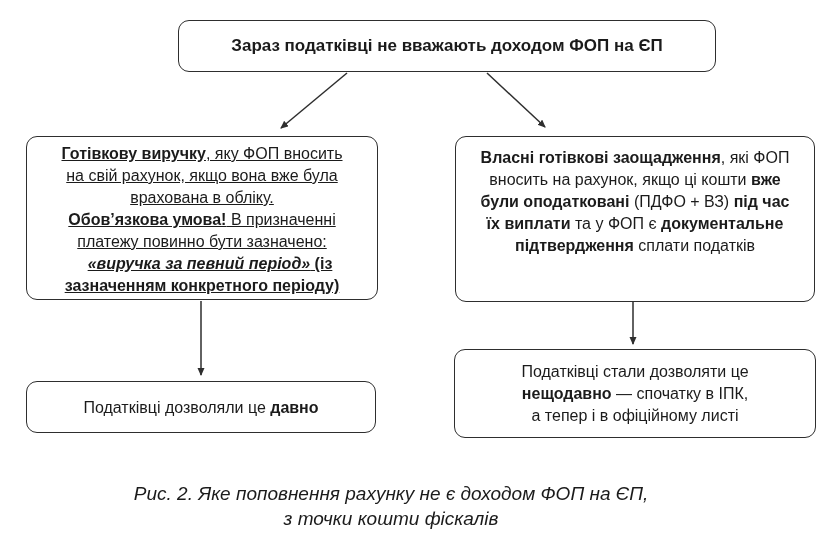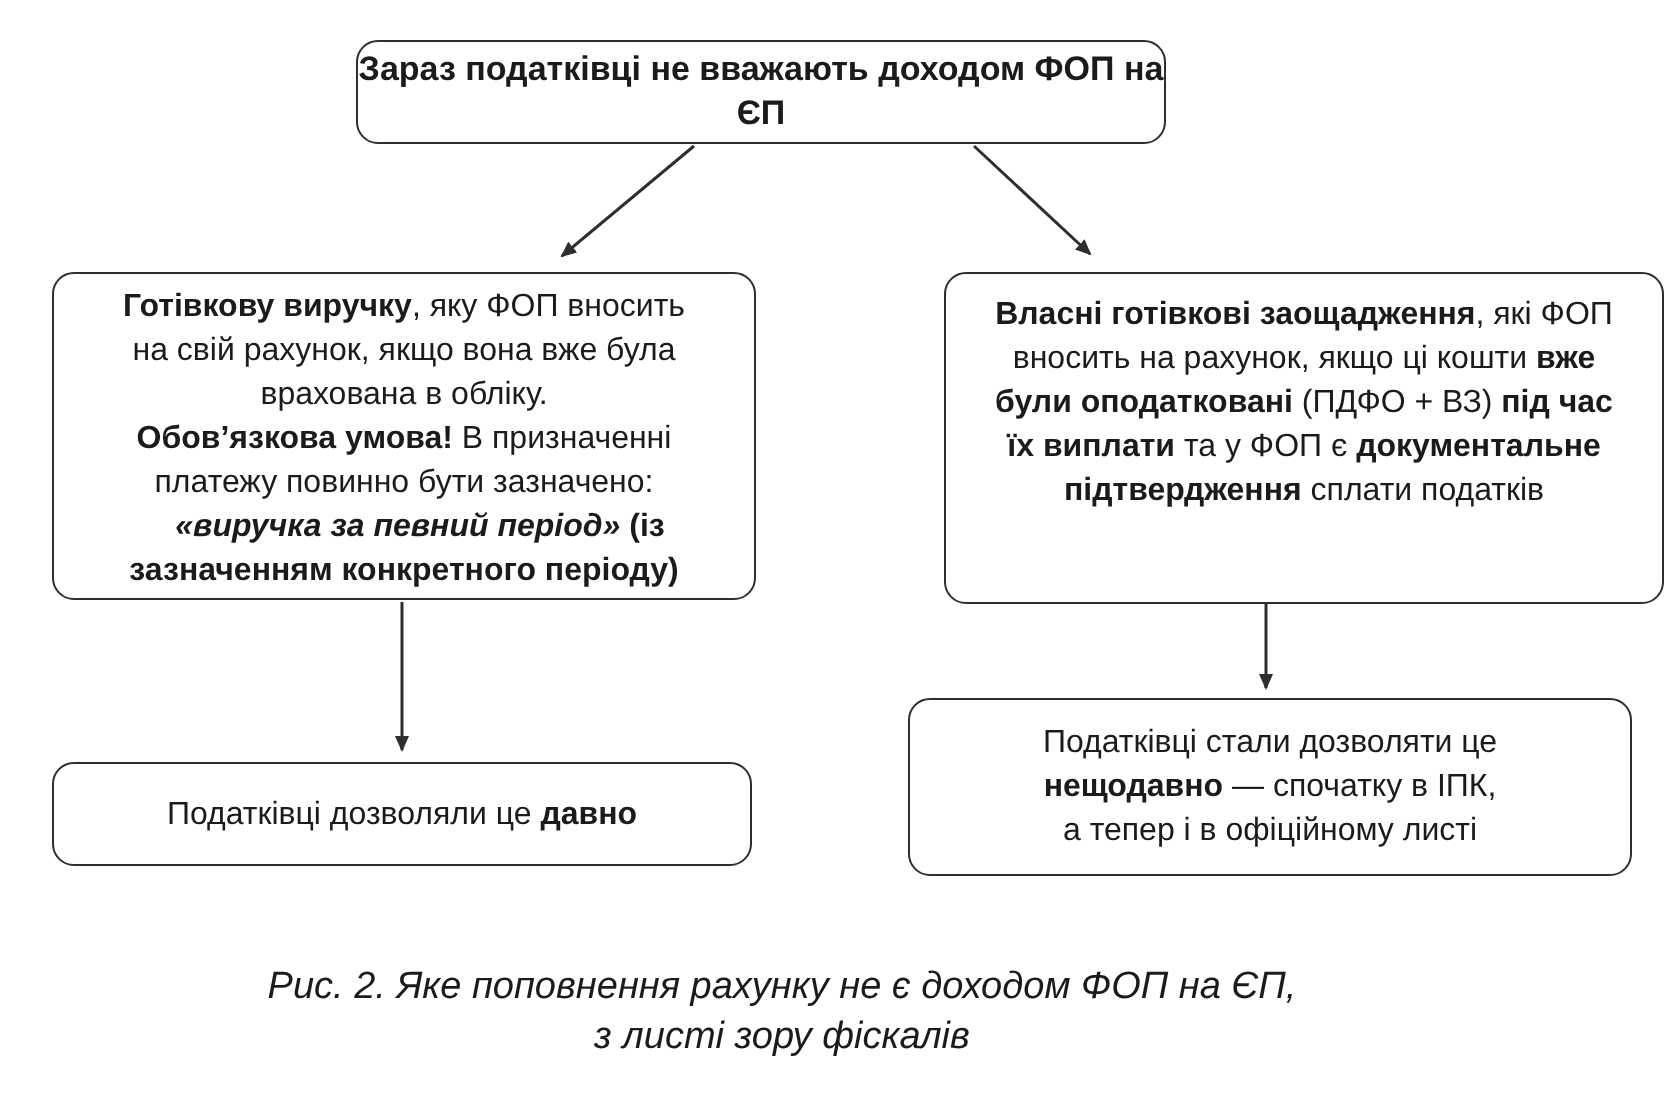--- a/index.html
+++ b/index.html
@@ -12,23 +12,23 @@
     overflow:hidden;
   }
   .box{
     position:absolute; box-sizing:border-box;
     border:1.6px solid var(--border); border-radius:11px; background:var(--bg);
     text-align:center;
   }
   .box .b{font-weight:700;}
   .box .i{font-style:italic;margin-left:16px;}
   .flex-center{display:flex; align-items:center; justify-content:center;}
-  #top-box{left:178px; top:20px; width:405px; height:52px; font-size:17px; line-height:22px;}
-  #left-box{left:26px; top:136px; width:352px; height:164px; font-size:16px; line-height:22px; padding:6px 12px;}
-  #right-box{left:472px; top:136px; width:360px; height:166px; font-size:16px; line-height:22px; padding:10px 12px;}
+  #top-box{left:178px; top:20px; width:538px; height:52px; font-size:17px; line-height:22px;}
+  #left-box{left:26px; top:136px; width:352px; height:164px; font-size:16px; line-height:22px; padding:6px 12px;text-decoration:underline;}
+  #right-box{left:455px; top:136px; width:360px; height:166px; font-size:16px; line-height:22px; padding:10px 12px;}
   #bottom-left-box{left:26px; top:381px; width:350px; height:52px; font-size:16px; line-height:21px;}
   #bottom-right-box{left:454px; top:349px; width:362px; height:89px; font-size:16px; line-height:22px;}
   #caption{
     position:absolute; left:0; top:481px; width:782px; text-align:center;
     font-size:19px; line-height:25px; color:var(--text);font-style:italic;
   }
   svg.connectors{position:absolute; left:0; top:0; pointer-events:none;}
   .arrow-line{stroke:var(--arrow); stroke-width:1.5; fill:none;}
   .arrow-head{fill:var(--arrow); stroke:none;}
 </style>
@@ -64,16 +64,16 @@
   <div class="box flex-center" id="bottom-left-box">
     <div><span>Податківці дозволяли це </span><span class="b">давно</span></div>
   </div>
 
   <div class="box flex-center" id="bottom-right-box">
     <div><span>Податківці стали дозволяти це</span><br><span class="b">нещодавно</span><span> — спочатку в ІПК,</span><br><span>а тепер і в офіційному листі</span></div>
   </div>
 
   <div id="caption">
     <span>Рис. 2. Яке поповнення рахунку не є доходом ФОП на ЄП,</span><br>
-    <span>з листі зору фіскалів</span>
+    <span>з точки кошти фіскалів</span>
   </div>
 
 </div>
 
 </body></html>

